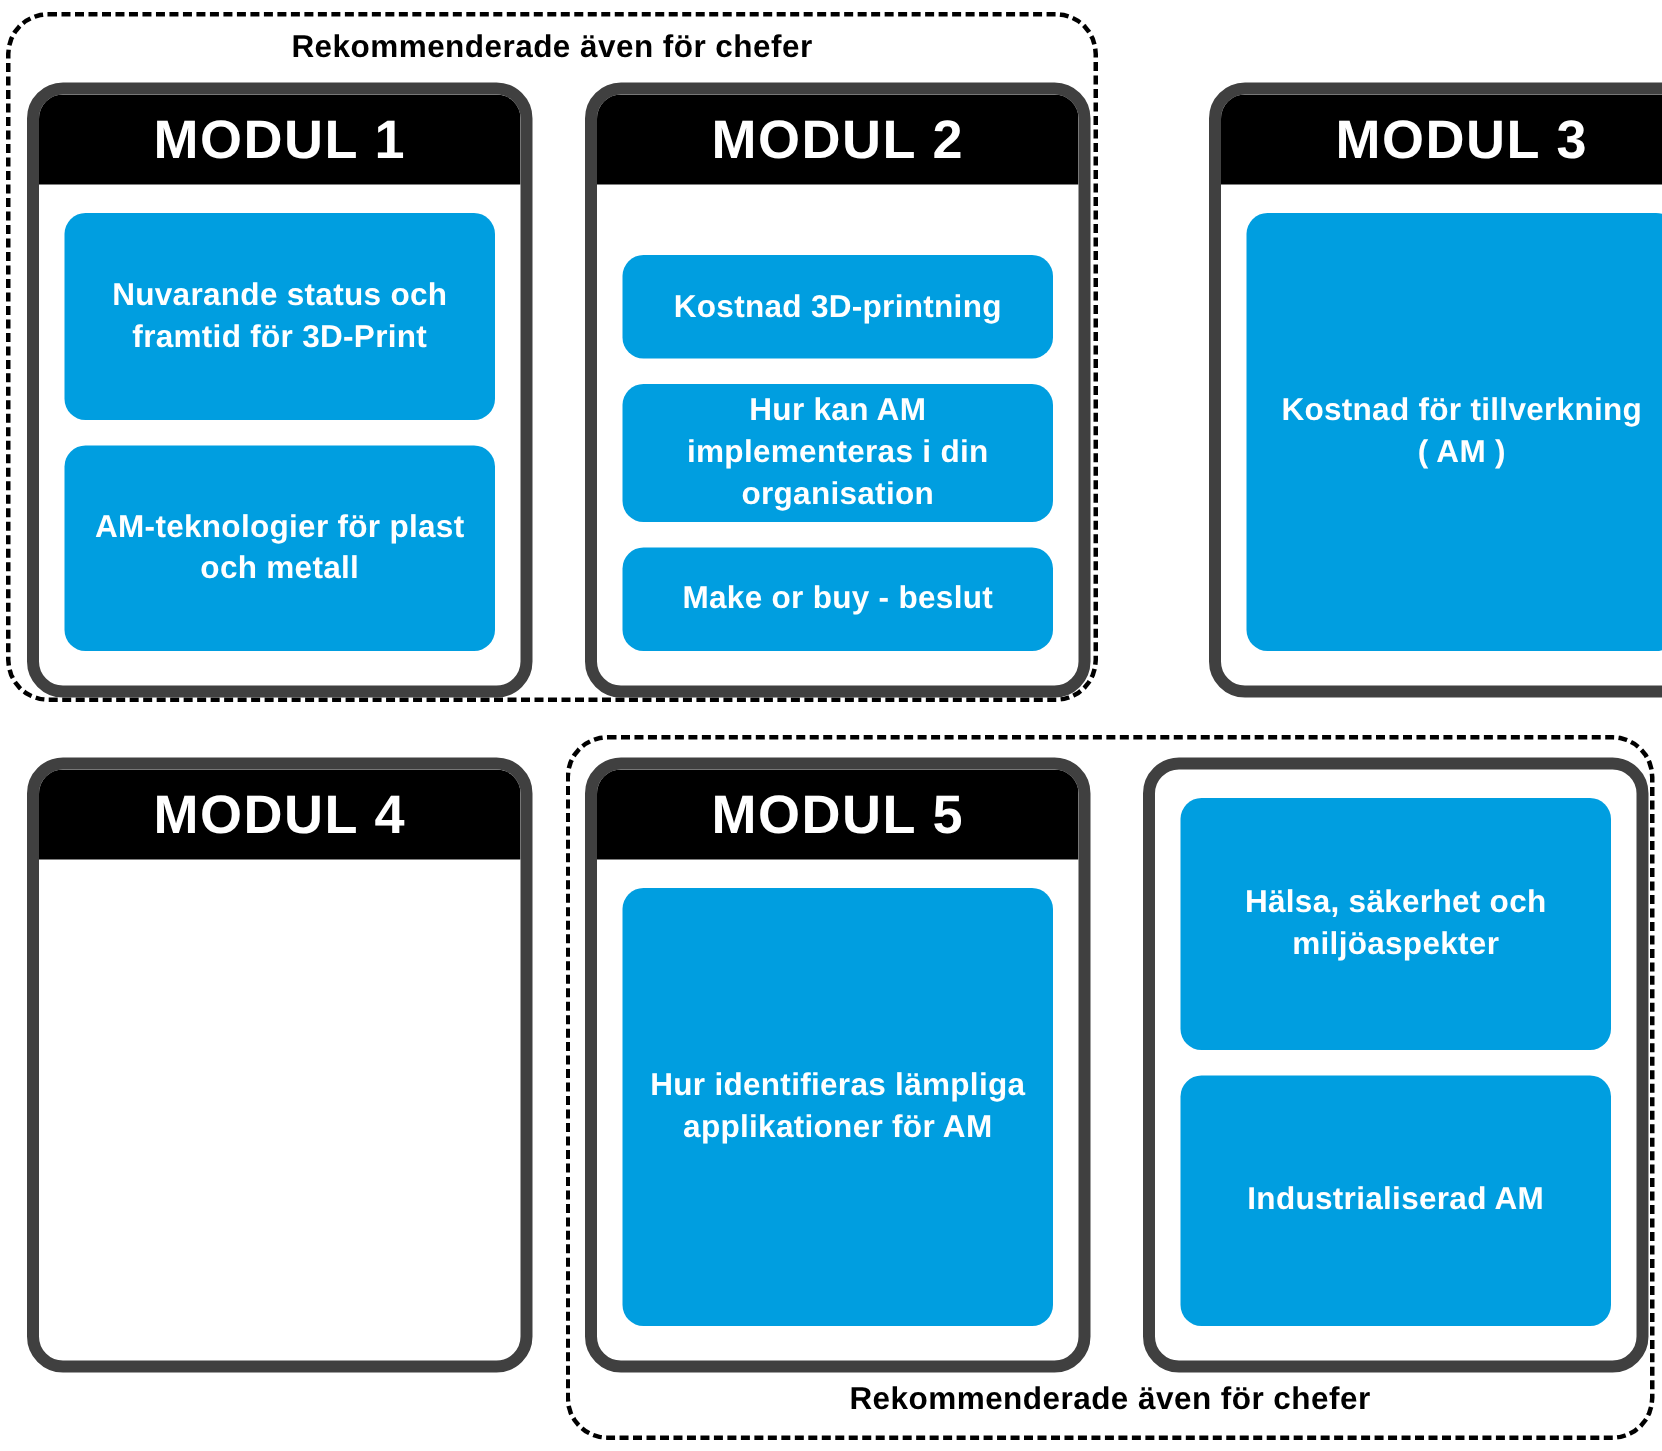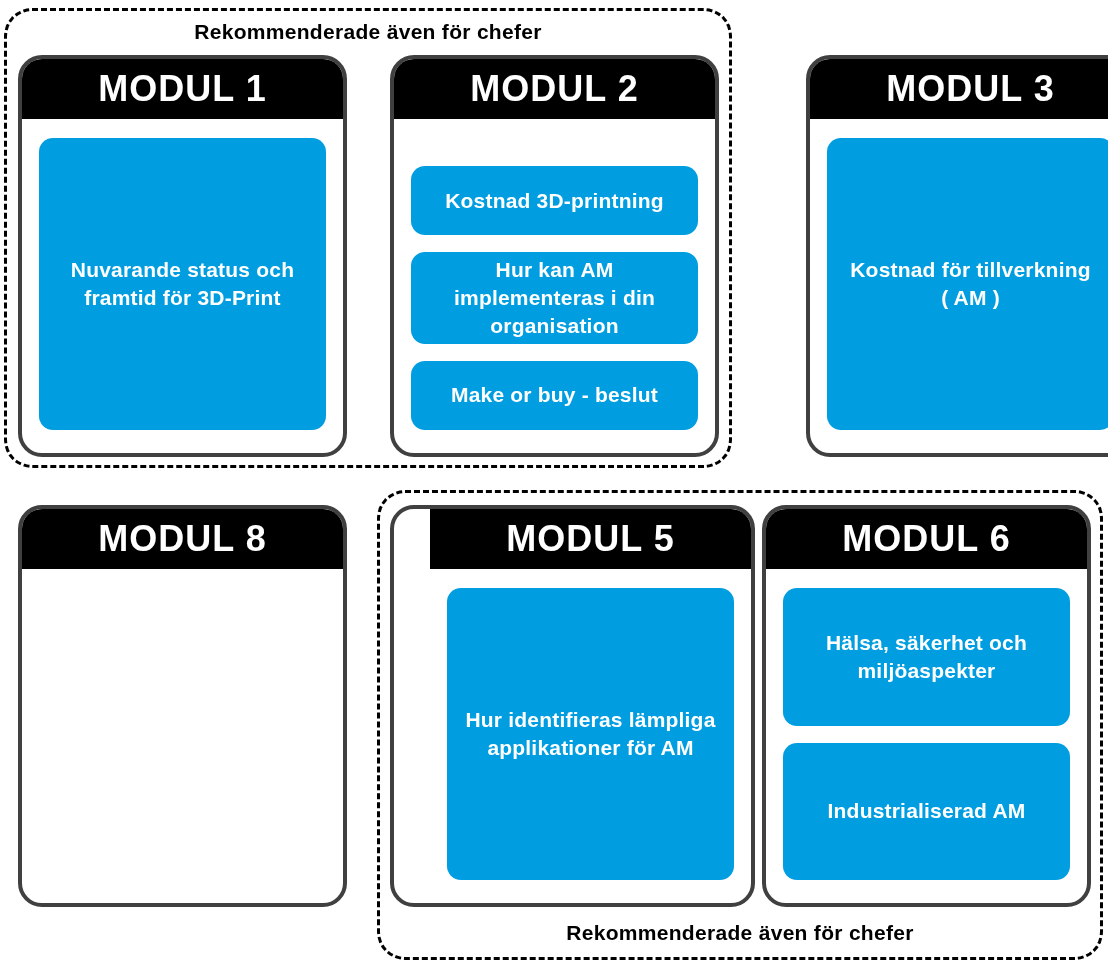--- a/index.html
+++ b/index.html
@@ -37,32 +37,32 @@
   }
   .group-label.at-top    { top: 9px; }
   .group-label.at-bottom { bottom: 12px; }
 
   
   .module-card {
     position: absolute;
     width: 321px;
     height: 394px;
     background: #ffffff;
-    border: 4px solid #404040;
+    border: 8px solid #404040;
     border-radius: 24px;
     overflow: hidden;
     display: flex;
     flex-direction: column;
     box-sizing: content-box;
   }
   .pos-m1 { left: 18px;  top: 55px; }
   .pos-m2 { left: 390px; top: 55px; gap: 28px; }
   .pos-m3 { left: 762px; top: 55px; margin-left: 44px; }
   .pos-m4 { left: 18px;  top: 505px; }
-  .pos-m5 { left: 390px; top: 505px; padding-left: 36px; }
+  .pos-m5 { left: 390px; top: 505px; }
   .pos-m6 { left: 762px; top: 505px; }
 
   .module-header {
     flex: 0 0 60px;
     background: #000000;
     color: #ffffff;
     display: flex;
     align-items: center;
     justify-content: center;
     font-size: 36px;
@@ -108,20 +108,24 @@
 
   <div class="module-card pos-m1">
     <div class="module-header">
       <span>MODUL 1</span>
     </div>
     <div class="module-body">
       <div class="topic-box">
         <span>Nuvarande status och
 framtid för 3D-Print</span>
       </div>
+      <div class="topic-box">
+        <span>AM-teknologier för plast
+och metall</span>
+      </div>
     </div>
   </div>
 
   <div class="module-card pos-m2">
     <div class="module-header">
       <span>MODUL 2</span>
     </div>
     <div class="module-body">
       <div class="topic-box">
         <span>Kostnad 3D-printning</span>
@@ -144,42 +148,39 @@
     <div class="module-body">
       <div class="topic-box">
         <span>Kostnad för tillverkning
 ( AM )</span>
       </div>
     </div>
   </div>
 
   <div class="module-card pos-m4">
     <div class="module-header">
-      <span>MODUL 8</span>
+      <span>MODUL 4</span>
     </div>
     <div class="module-body">
     </div>
   </div>
 
   <div class="module-card pos-m5">
     <div class="module-header">
       <span>MODUL 5</span>
     </div>
     <div class="module-body">
       <div class="topic-box">
         <span>Hur identifieras lämpliga
 applikationer för AM</span>
       </div>
     </div>
   </div>
 
   <div class="module-card pos-m6">
-    <div class="module-header">
-      <span>MODUL 6</span>
-    </div>
     <div class="module-body">
       <div class="topic-box">
         <span>Hälsa, säkerhet och
 miljöaspekter</span>
       </div>
       <div class="topic-box">
         <span>Industrialiserad AM</span>
       </div>
     </div>
   </div>

